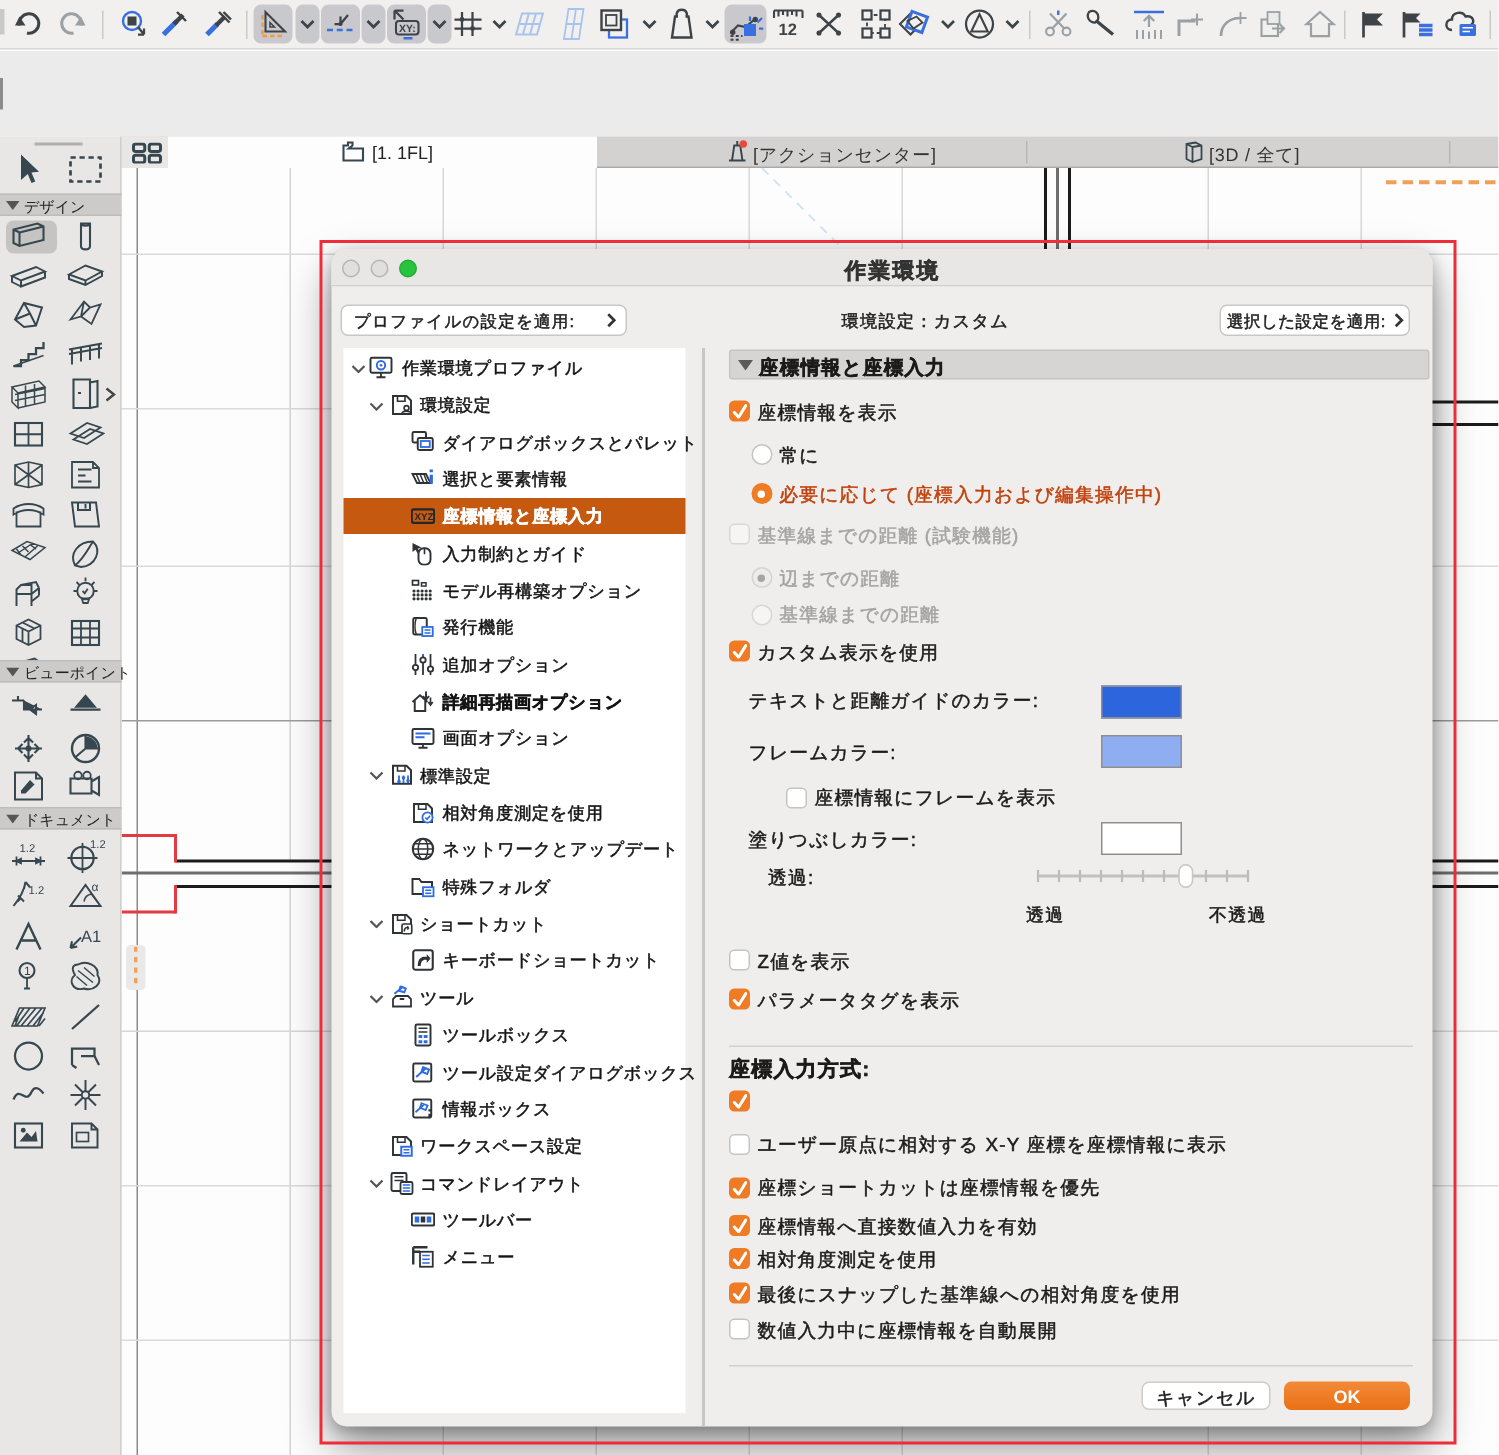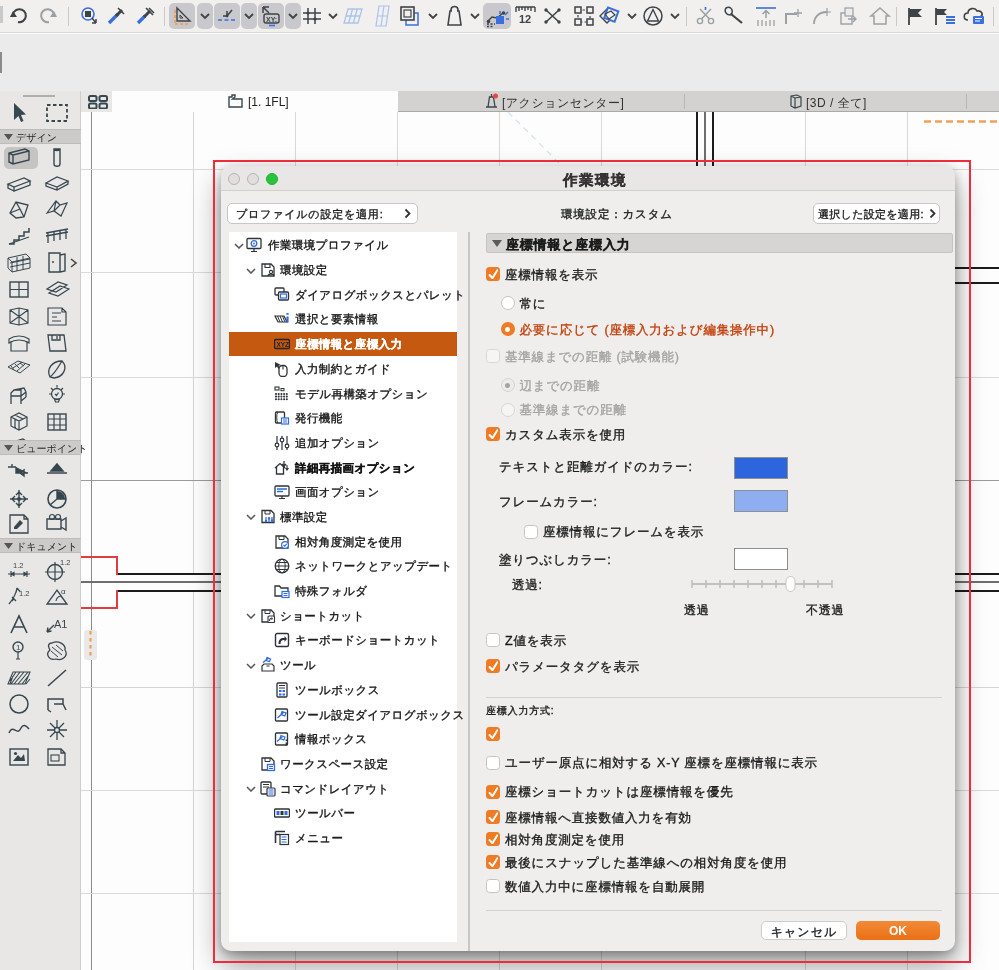--- a/index.html
+++ b/index.html
@@ -721,21 +721,21 @@
 <div class="abs jt" style="left:684px;top:602.0px;font-size:12px;font-weight:normal;color:#1b1b1b;letter-spacing:0.8px;white-space:nowrap">透過</div>
 <div class="abs jt" style="left:806px;top:602.0px;font-size:12px;font-weight:normal;color:#1b1b1b;letter-spacing:0.8px;white-space:nowrap">不透過</div>
 <div class="abs" style="left:486px;top:633.0px;width:14px;height:14px;background:#fff;border:1px solid #c5c4c3;border-radius:3.5px"></div>
 <div class="abs jt" style="left:505px;top:632.5px;font-size:12.5px;font-weight:normal;color:#1b1b1b;letter-spacing:0.8px;white-space:nowrap">Z値を表示</div>
 <div class="abs" style="left:486px;top:659.0px;width:14px;height:14px;background:#ef7c24;border-radius:3.5px"></div>
 <svg class="abs" style="left:488px;top:661.0px" width="10" height="10">
       <path d="M1.6 6 L4.4 9.2 L9.2 1.4" fill="none" stroke="#fff" stroke-width="2" stroke-linecap="round" stroke-linejoin="round"></path>
     </svg>
 <div class="abs jt" style="left:505px;top:658.5px;font-size:12.5px;font-weight:normal;color:#1b1b1b;letter-spacing:0.8px;white-space:nowrap">パラメータタグを表示</div>
 <div class="abs" style="left:486px;top:697px;width:456px;height:1px;background:#d2d1d0"></div>
-<div class="abs jt" style="left:486px;top:703.5px;font-size:10px;font-weight:normal;color:#1b1b1b;letter-spacing:0.8px;white-space:nowrap">座標入力方式:</div>
+<div class="abs jt" style="left:486px;top:703.5px;font-size:14px;font-weight:bold;color:#1b1b1b;letter-spacing:0.8px;white-space:nowrap">座標入力方式:</div>
 <div class="abs" style="left:486px;top:727.0px;width:14px;height:14px;background:#ef7c24;border-radius:3.5px"></div>
 <svg class="abs" style="left:488px;top:729.0px" width="10" height="10">
       <path d="M1.6 6 L4.4 9.2 L9.2 1.4" fill="none" stroke="#fff" stroke-width="2" stroke-linecap="round" stroke-linejoin="round"></path>
     </svg>
 <div class="abs" style="left:486px;top:755.5px;width:14px;height:14px;background:#fff;border:1px solid #c5c4c3;border-radius:3.5px"></div>
 <div class="abs jt" style="left:505px;top:755.0px;font-size:12.5px;font-weight:normal;color:#1b1b1b;letter-spacing:0.8px;white-space:nowrap">ユーザー原点に相対する X-Y 座標を座標情報に表示</div>
 <div class="abs" style="left:486px;top:784.5px;width:14px;height:14px;background:#ef7c24;border-radius:3.5px"></div>
 <svg class="abs" style="left:488px;top:786.5px" width="10" height="10">
       <path d="M1.6 6 L4.4 9.2 L9.2 1.4" fill="none" stroke="#fff" stroke-width="2" stroke-linecap="round" stroke-linejoin="round"></path>
     </svg>

